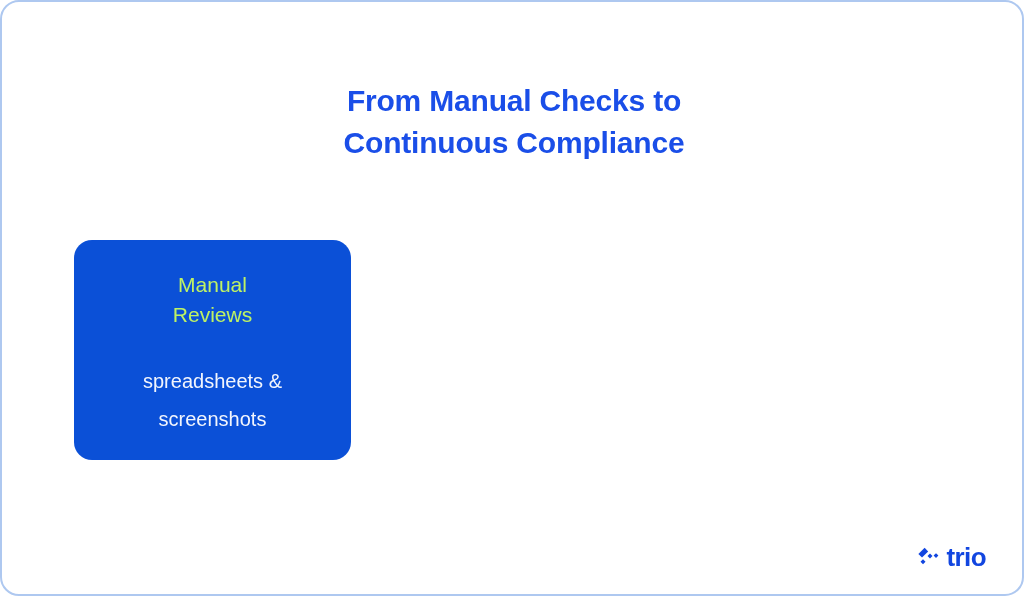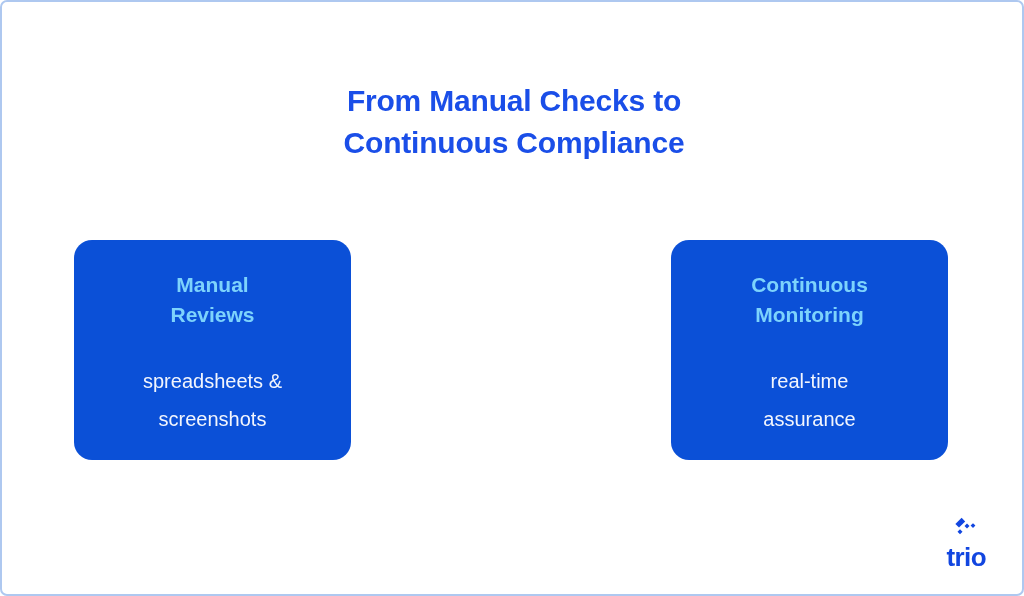--- a/index.html
+++ b/index.html
@@ -14,21 +14,21 @@
     -webkit-font-smoothing: antialiased;
   }
 
   #slide {
     position: relative;
     box-sizing: border-box;
     width: 1024px;
     height: 596px;
     background: #ffffff;
     border: 2px solid #AEC8F0;
-    border-radius: 7px;
+    border-radius: 19px;
     overflow: hidden;
   }
 
   
   .title {
     position: absolute;
     left: 0;
     top: 78px;
     width: 1024px;
     text-align: center;
@@ -62,44 +62,44 @@
     background: #0B50D7;
     border-radius: 18px;
     display: flex;
     flex-direction: column;
     align-items: center;
     justify-content: flex-start;
     padding: 30px 18px 20px 18px;
     text-align: center;
   }
   .card-heading {
-    color: #7dd3fc;
+    color: #bef264;
     font-size: 21px;
-    font-weight: bold;
+    font-weight: normal;
     line-height: 30px;
     margin: 0;
     white-space: pre-line;
   }
   .card-body {
     color: #F2F5FD;
     font-size: 20px;
     font-weight: normal;
     line-height: 38px;
     margin: 0;
     margin-top: 32px;
     white-space: pre-line;
   }
 
   
   .logo {
     position: absolute;
     right: 36px;
     bottom: 24px;
     display: flex;
-    flex-direction: column;
+    flex-direction: row;
     align-items: center;
     gap: 7px;
   }
   .logo-mark {
     width: 22px;
     height: 20px;
     display: block;
   }
   .logo-text {
     color: #1246E0;
@@ -122,26 +122,20 @@
   <div class="cards">
 
     <div class="card">
       <p class="card-heading">Manual
 Reviews</p>
       <p class="card-body">spreadsheets &amp;
 screenshots</p>
     </div>
 
 
-    <div class="card">
-      <p class="card-heading">Continuous
-Monitoring</p>
-      <p class="card-body">real-time
-assurance</p>
-    </div>
 
   </div>
 
   <div class="logo">
     <svg class="logo-mark" viewBox="0 0 22 20" aria-hidden="true">
       <g fill="#1246E0">
         <polygon points="6.6,0.8 10.2,4.4 4.0,10.6 0.4,7.0"></polygon>
         <polygon points="12.0,6.6 14.5,9.1 12.0,11.6 9.5,9.1"></polygon>
         <polygon points="5.0,12.2 7.5,14.7 5.0,17.2 2.5,14.7"></polygon>
         <polygon points="18.0,6.2 20.4,8.6 18.0,11.0 15.6,8.6"></polygon>

